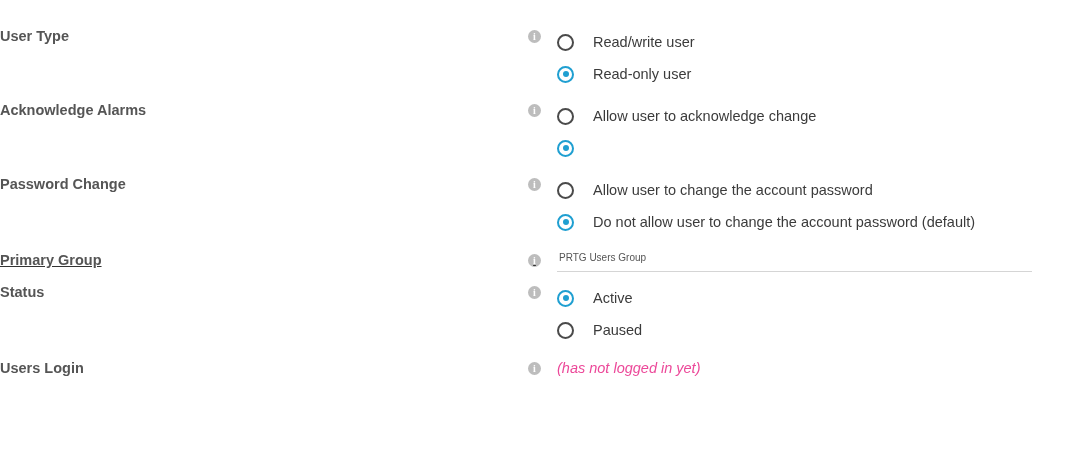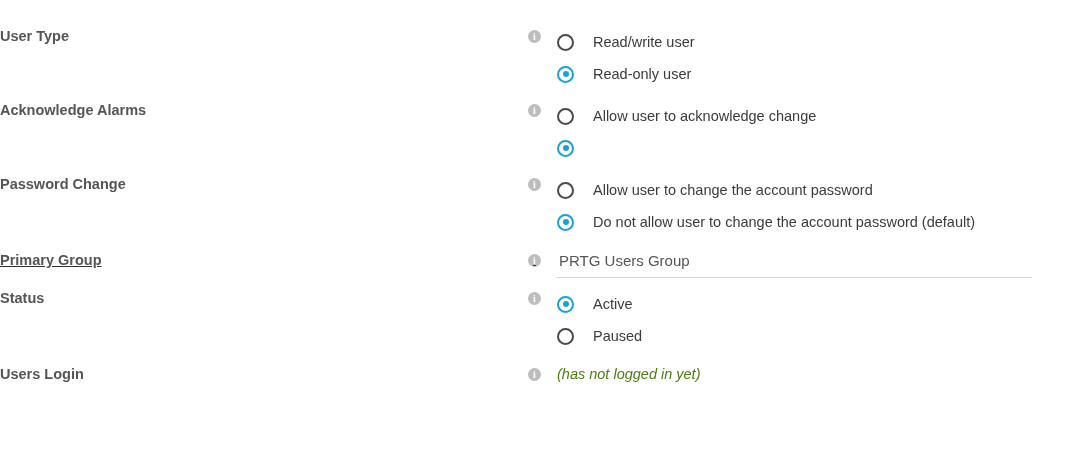--- a/index.html
+++ b/index.html
@@ -101,30 +101,30 @@
     width: 6px;
     height: 6px;
     border-radius: 50%;
     background: #1f9fd1;
   }
   .radio-label {
     font-size: 14.5px;
     color: #3b3b3b;
   }
   .text-value {
-    font-size: 15px;
+    font-size: 10px;
     color: #555555;
     padding: 4px 2px 8px 2px;
     border-bottom: 1px solid #d5d5d5;
     width: 475px;
     box-sizing: border-box;
   }
   .static-value {
     font-size: 14.5px;
-    color: #4d7c0f;
+    color: #ec4899;
     font-style: italic;
     padding-top: 4px;
   }
   .row-primary-group .label-cell { padding-top: 4px; text-decoration: underline; }
   .row-last-login .label-cell { padding-top: 4px; }
 </style>
 </head>
 <body>
 
 <div class="page">

